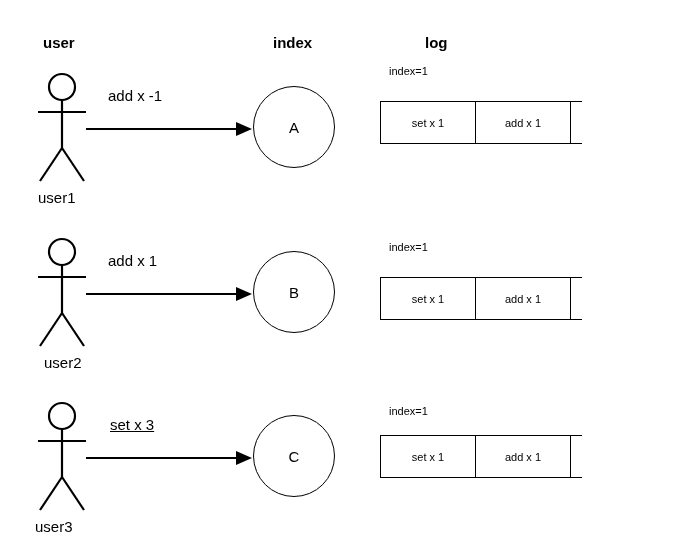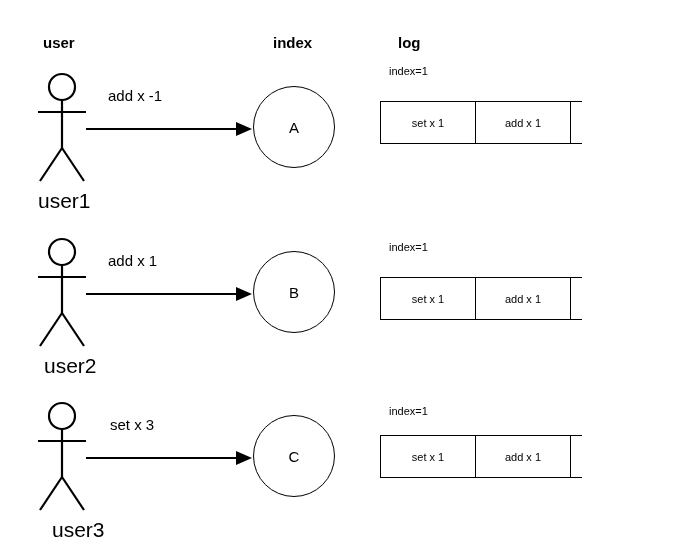--- a/index.html
+++ b/index.html
@@ -20,21 +20,21 @@
   .col-header {
     position: absolute;
     font-weight: bold;
     font-size: 15px;
     color: #000000;
     white-space: nowrap;
     line-height: 1;
   }
   .actor-label {
     position: absolute;
-    font-size: 21px;
+    font-size: 15px;
     color: #000000;
     white-space: nowrap;
     line-height: 1;
   }
   .edge-label {
     position: absolute;
     font-size: 15px;
     color: #000000;
     white-space: nowrap;
     line-height: 1;
@@ -91,21 +91,21 @@
     border-right: none;
   }
 </style>
 </head>
 <body>
 
 <div id="canvas">
 
   <div class="col-header" style="left:43px; top:35px;">user</div>
   <div class="col-header" style="left:273px; top:35px;">index</div>
-  <div class="col-header" style="left:398px; top:35px;">log</div>
+  <div class="col-header" style="left:425px; top:35px;">log</div>
 
   <svg class="actor" style="left:30px; top:68px;" width="90" height="120" viewBox="0 0 90 120">
     <circle cx="32" cy="19" r="13" fill="#ffffff" stroke="#000000" stroke-width="2.2"></circle>
     <line x1="32" y1="32" x2="32" y2="80" stroke="#000000" stroke-width="2.2"></line>
     <line x1="8" y1="44" x2="56" y2="44" stroke="#000000" stroke-width="2.2"></line>
     <line x1="32" y1="80" x2="10" y2="113" stroke="#000000" stroke-width="2.2"></line>
     <line x1="32" y1="80" x2="54" y2="113" stroke="#000000" stroke-width="2.2"></line>
   </svg>
   <div class="actor-label" style="left:38px; top:190px;">user1</div>
 
@@ -156,23 +156,23 @@
     <div class="log-cell" style="width:91px;"></div>
   </div>
 
   <svg class="actor" style="left:30px; top:397px;" width="90" height="120" viewBox="0 0 90 120">
     <circle cx="32" cy="19" r="13" fill="#ffffff" stroke="#000000" stroke-width="2.2"></circle>
     <line x1="32" y1="32" x2="32" y2="80" stroke="#000000" stroke-width="2.2"></line>
     <line x1="8" y1="44" x2="56" y2="44" stroke="#000000" stroke-width="2.2"></line>
     <line x1="32" y1="80" x2="10" y2="113" stroke="#000000" stroke-width="2.2"></line>
     <line x1="32" y1="80" x2="54" y2="113" stroke="#000000" stroke-width="2.2"></line>
   </svg>
-  <div class="actor-label" style="left:52px; top:519px;">user3</div>
+  <div class="actor-label" style="left:35px; top:519px;">user3</div>
 
-  <div class="edge-label" style="left:110px; top:417px;">set x 3</div>
+  <div class="edge-label" style="left:110px; top:417px;text-decoration:underline;">set x 3</div>
 
   <svg class="arrow" style="left:84px; top:447px;" width="170" height="22" viewBox="0 0 170 22">
     <line x1="2" y1="11" x2="152" y2="11" stroke="#000000" stroke-width="2"></line>
     <polygon points="152,4 168,11 152,18" fill="#000000"></polygon>
   </svg>
 
   <div class="node-circle" style="left:253px; top:415px; width:82px; height:82px;">
     <div class="node-letter">C</div>
   </div>
 

